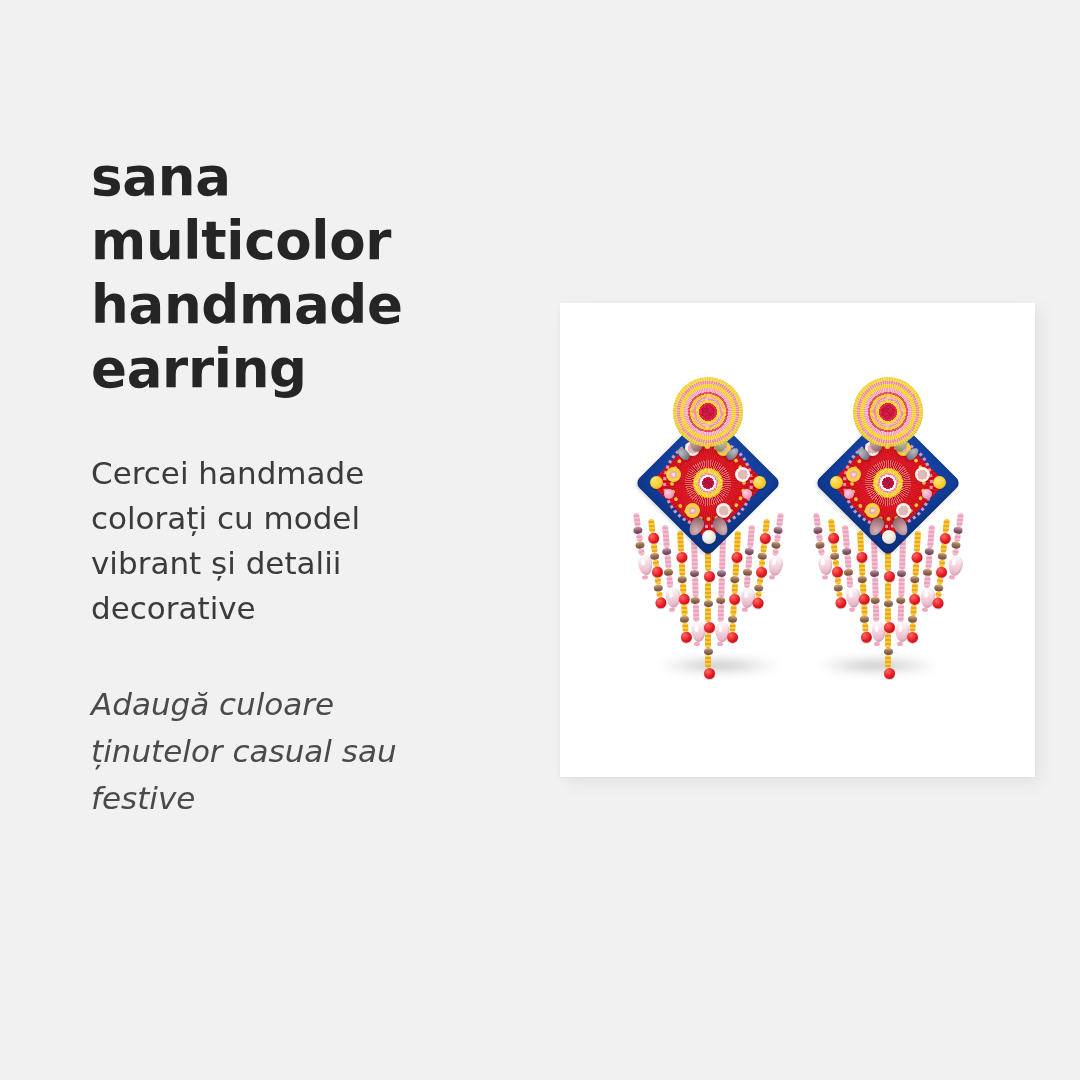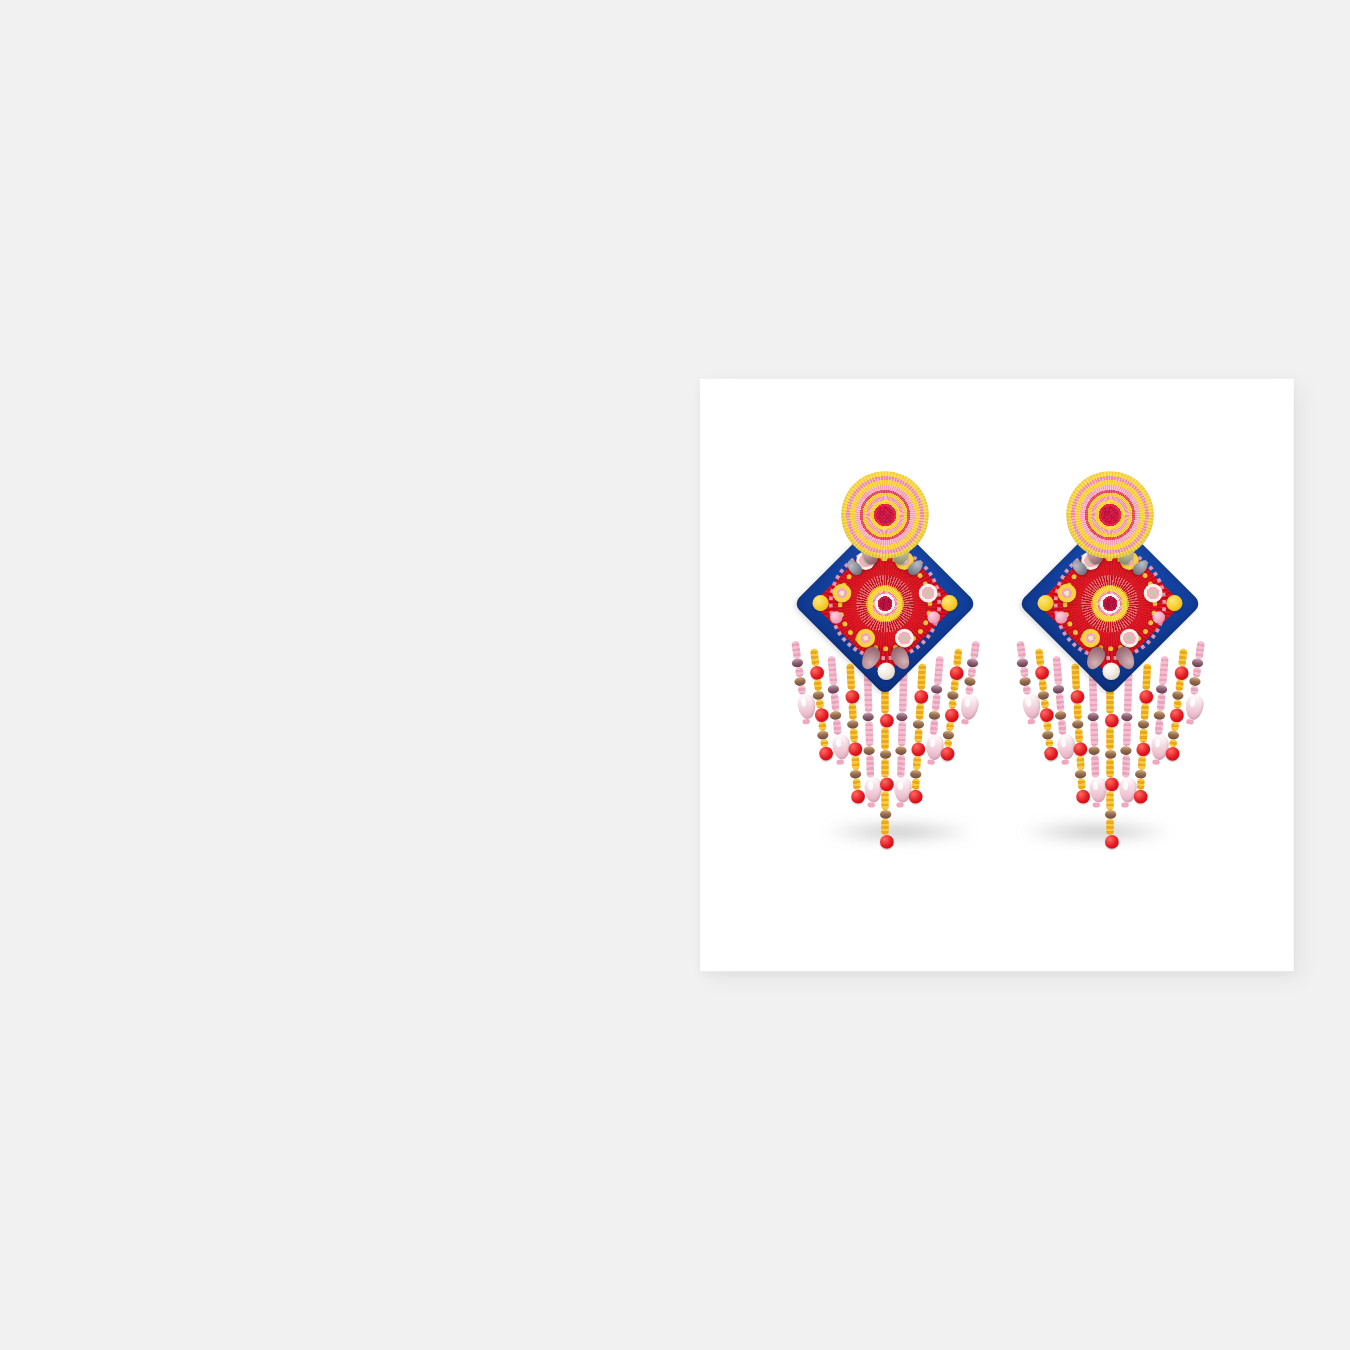--- a/index.html
+++ b/index.html
@@ -393,20 +393,28 @@
     border-radius: 2px;
   }
 
   
 </style>
 </head>
 <body>
 
 <div class="page">
 
+  <div class="text-col">
+
+    <h1 class="product-title">sana multicolor handmade earring</h1>
+
+    <p class="product-desc">Cercei handmade colorați cu model vibrant și detalii decorative</p>
+
+    <p class="product-tagline">Adaugă culoare ținutelor casual sau festive</p>
+  </div>
 
   <div class="image-card">
     <div class="photo-stage">
 
       <div class="drop-shadow left"></div>
       <div class="drop-shadow right"></div>
 
       <div class="earring left">
         <div class="stud"></div>
 

